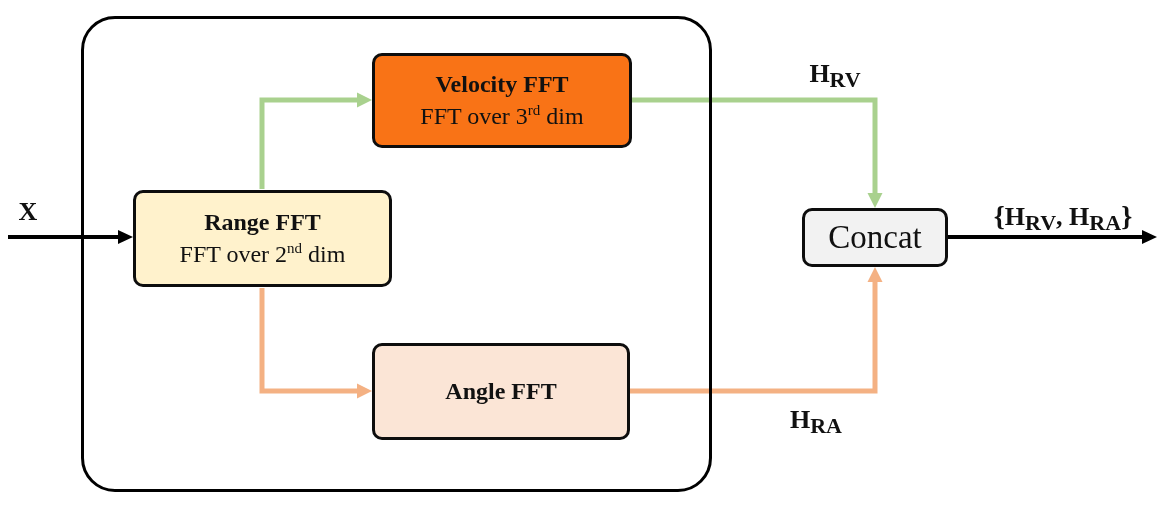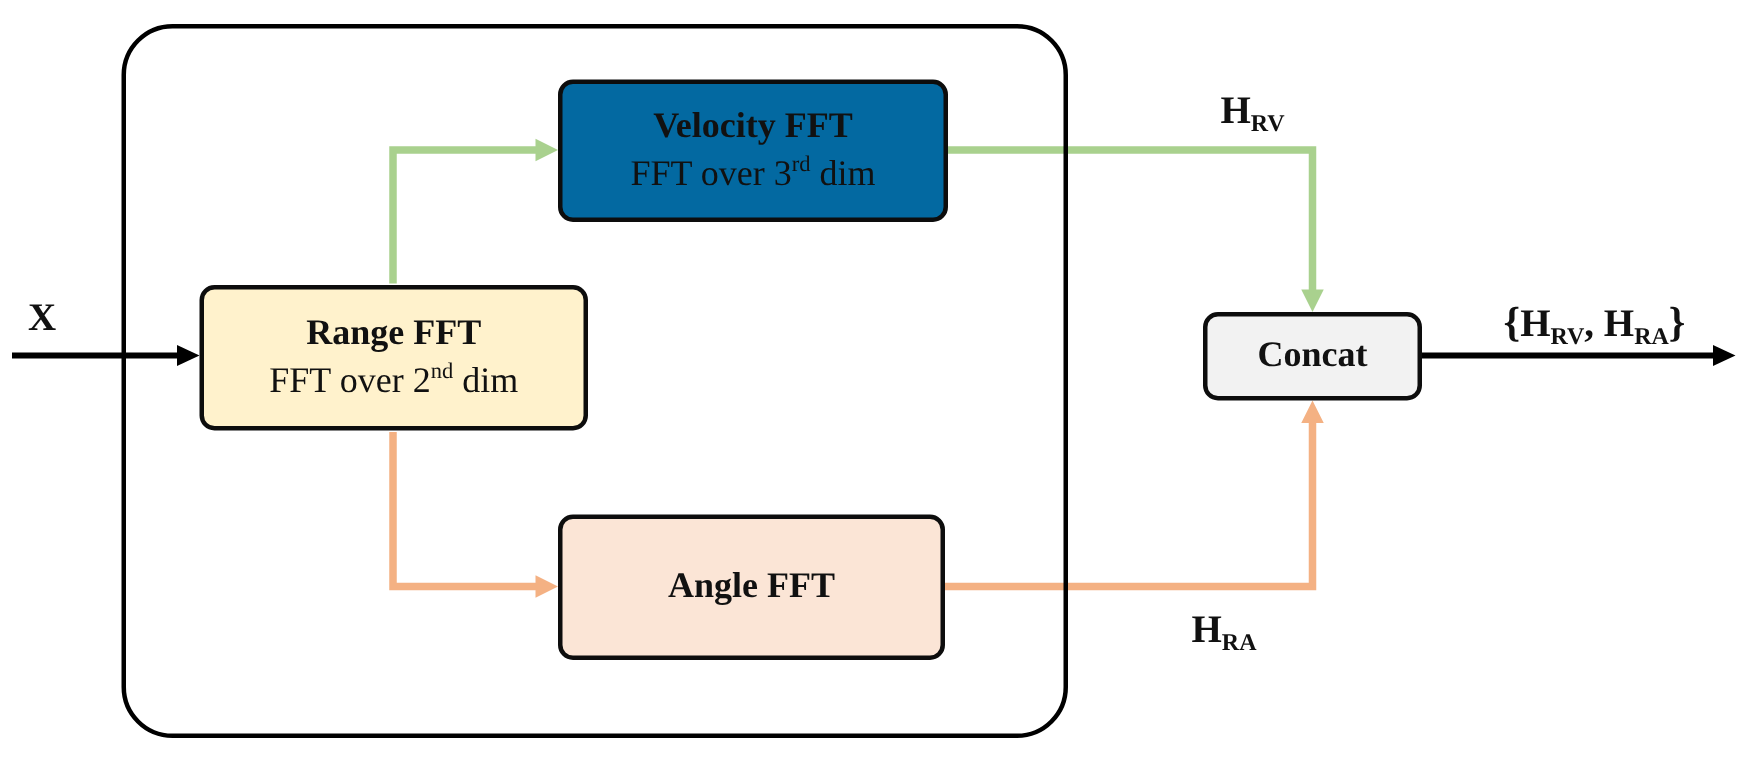--- a/index.html
+++ b/index.html
@@ -36,49 +36,49 @@
     border-radius: 10px;
     display: flex;
     flex-direction: column;
     align-items: center;
     justify-content: center;
     text-align: center;
     line-height: 1.32;
     box-sizing: border-box;
   }
   .box-range    { left: 133px; top: 190px; width: 259px; height: 97px; background: #fff2cc; }
-  .box-velocity { left: 372px; top:  53px; width: 260px; height: 95px; background: #0369a1; }
+  .box-velocity { left: 372px; top:  53px; width: 260px; height: 95px; background: #f97316; }
   .box-angle    { left: 372px; top: 343px; width: 258px; height: 97px; background: #fbe5d6; }
   .box-concat   { left: 802px; top: 208px; width: 146px; height: 59px; background: #f2f2f2; }
   .box-title {
     font-weight: bold;
     font-size: 24px;
   }
   .box-sub {
     font-size: 24px;
   }
   .box-sub sup {
     font-size: 15px;
     line-height: 0;
     vertical-align: super;
     margin-top: 32px;
   }
   .concat-label {
-    font-size: 24px;
-    font-weight: bold;
+    font-size: 33px;
+    font-weight: normal;
   }
   .flow-label {
     position: absolute;
     transform: translate(-50%, -50%);
     font-weight: bold;
     font-size: 26px;
     white-space: nowrap;
   }
   .flow-label sub {
-    font-size: 16px;
+    font-size: 22px;
     line-height: 0;
     vertical-align: -5px;
     text-align: center;
   }
   .brace {
     font-size: 28px;
     font-weight: bold;
   }
   .x-label { left: 28px; top: 212px; }
   .hrv-label { left: 835px; top: 74px; }

